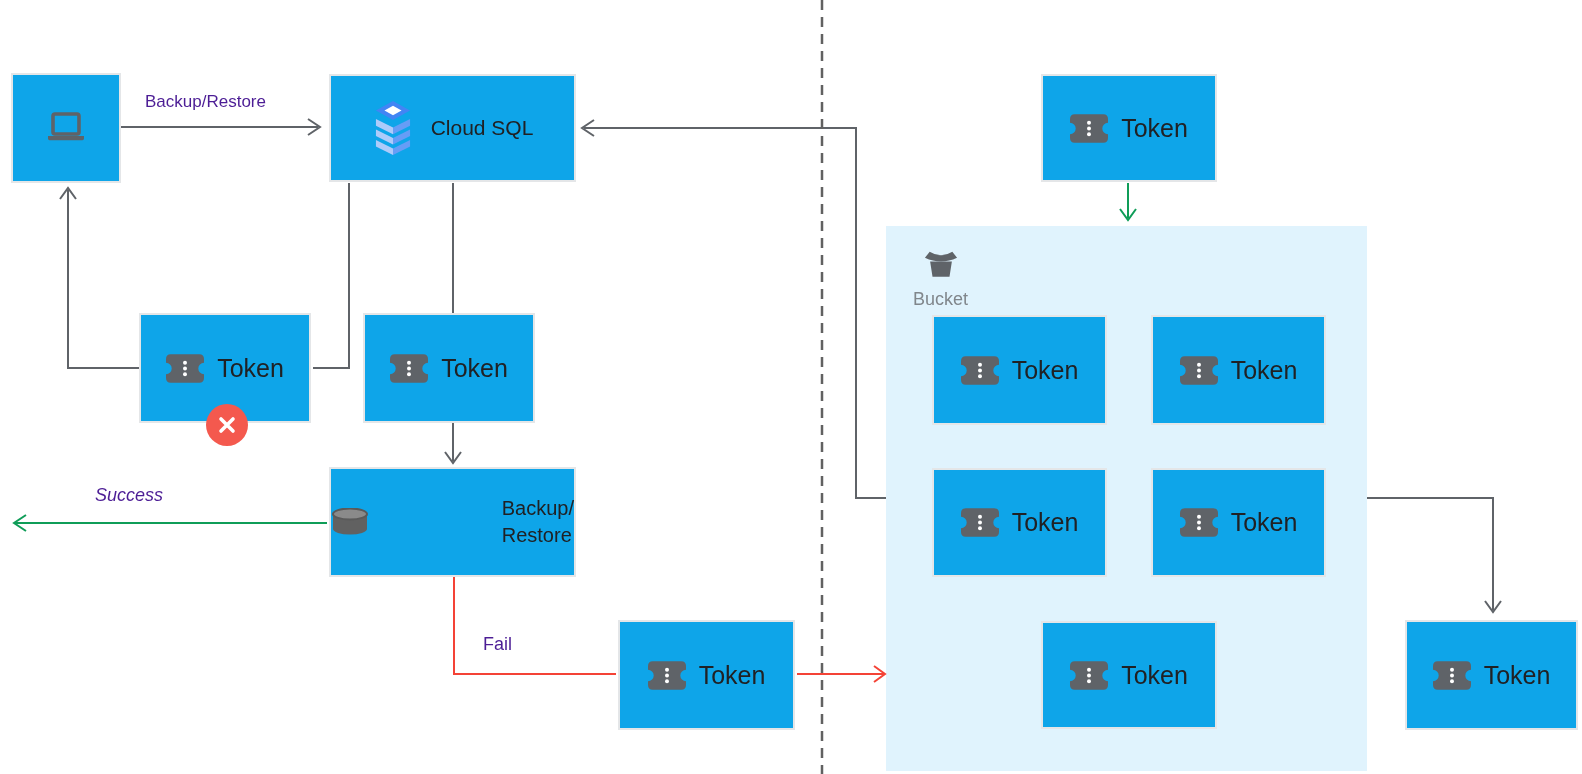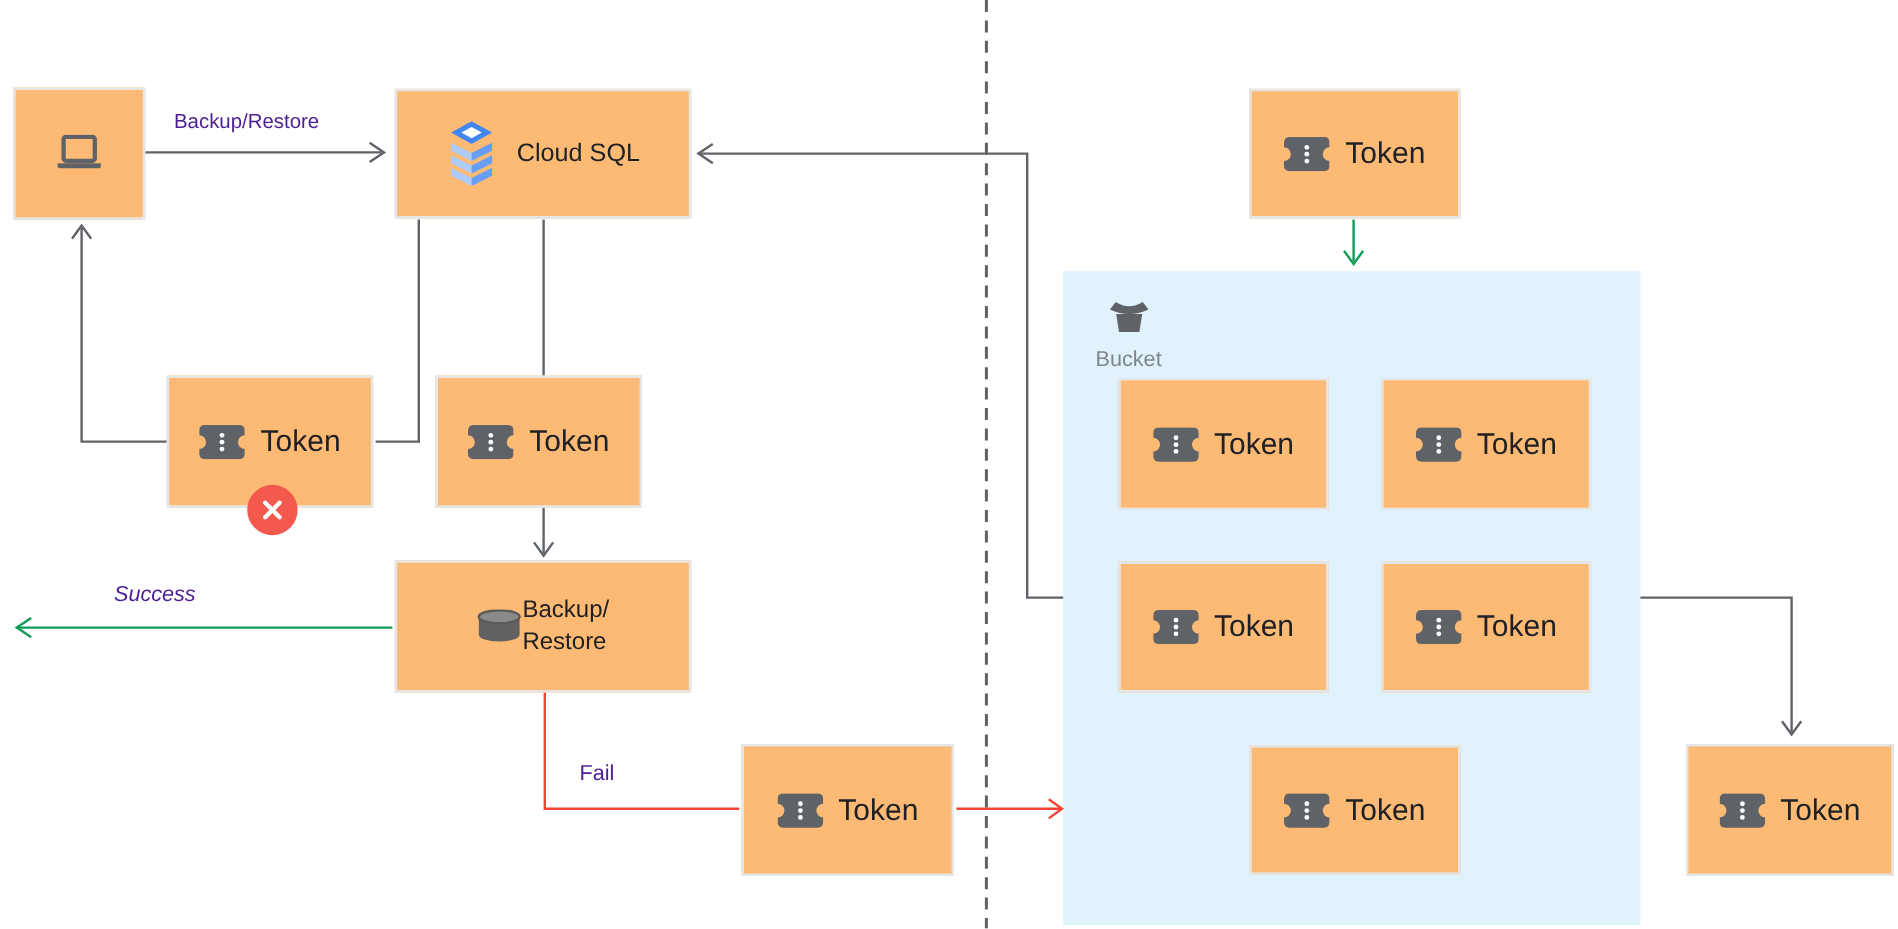--- a/index.html
+++ b/index.html
@@ -1,19 +1,19 @@
 <!DOCTYPE html>
 <html><head>
 <meta charset="utf-8">
 <style>
   html,body{margin:0;padding:0;background:#fff;}
   .canvas{position:relative;width:1582px;height:774px;background:#ffffff;overflow:hidden;
           font-family:"Liberation Sans","DejaVu Sans",sans-serif;}
   .overlay{position:absolute;left:0;top:0;pointer-events:none;}
-  .box{position:absolute;background:#fdba74;border:2px solid #e4e6e8;box-sizing:border-box;
+  .box{position:absolute;background:#0ea5e9;border:2px solid #e4e6e8;box-sizing:border-box;
        display:flex;align-items:center;justify-content:center;gap:13px;}
   .token-label{font-size:25px;color:#202124;}
   .node-label{font-size:21px;color:#202124;}
   .bucket{position:absolute;left:886px;top:226px;width:481px;height:545px;background:#e0f3fd;}
   .bucket-head{position:absolute;left:913px;top:249px;display:flex;align-items:center;gap:11px;flex-direction:column;}
   .bucket-head span{font-size:18px;color:#80868b;}
   .gray-label{position:absolute;color:#4c1d95;font-size:18px;text-align:left;}
   .title{position:absolute;left:1040px;top:12px;width:325px;text-align:center;
          font-size:25px;font-weight:bold;color:#212121;}
   .overflow-note{position:absolute;left:1423px;top:433px;font-size:17px;line-height:25px;color:#80868b;}
@@ -100,21 +100,21 @@
   <div class="box" style="left:363px;top:313px;width:172px;height:110px;">
     <svg class="icon" width="38" height="29" viewBox="0 0 40 30">
       <path d="M5,0 H35 Q40,0 40,5 V9 A6,6 0 0 0 40,21 V25 Q40,30 35,30 H5 Q0,30 0,25 V21 A6,6 0 0 0 0,9 V5 Q0,0 5,0 Z" fill="#5f6368"></path>
       <circle cx="20" cy="9" r="2.1" fill="#fff"></circle>
         <circle cx="20" cy="15" r="2.1" fill="#fff"></circle>
         <circle cx="20" cy="21" r="2.1" fill="#fff"></circle>
     </svg>
     <span class="token-label">Token</span>
   </div>
 
-  <div class="box" style="left:329px;top:467px;width:247px;height:110px;gap:0;">
+  <div class="box" style="left:329px;top:467px;width:247px;height:110px;gap:0;justify-content:space-between;">
     <svg class="icon" width="38" height="28" viewBox="0 0 38 28">
       <path d="M2,6 v15 a17,5.5 0 0 0 34,0 v-15 Z" fill="#616161"></path>
       <ellipse cx="19" cy="6" rx="17" ry="5.5" fill="#8a8a8a" stroke="#5a5a5a" stroke-width="2"></ellipse>
     </svg>
     <div class="backup-text">
       <div>Backup/</div>
       <div>Restore</div>
     </div>
   </div>
 

